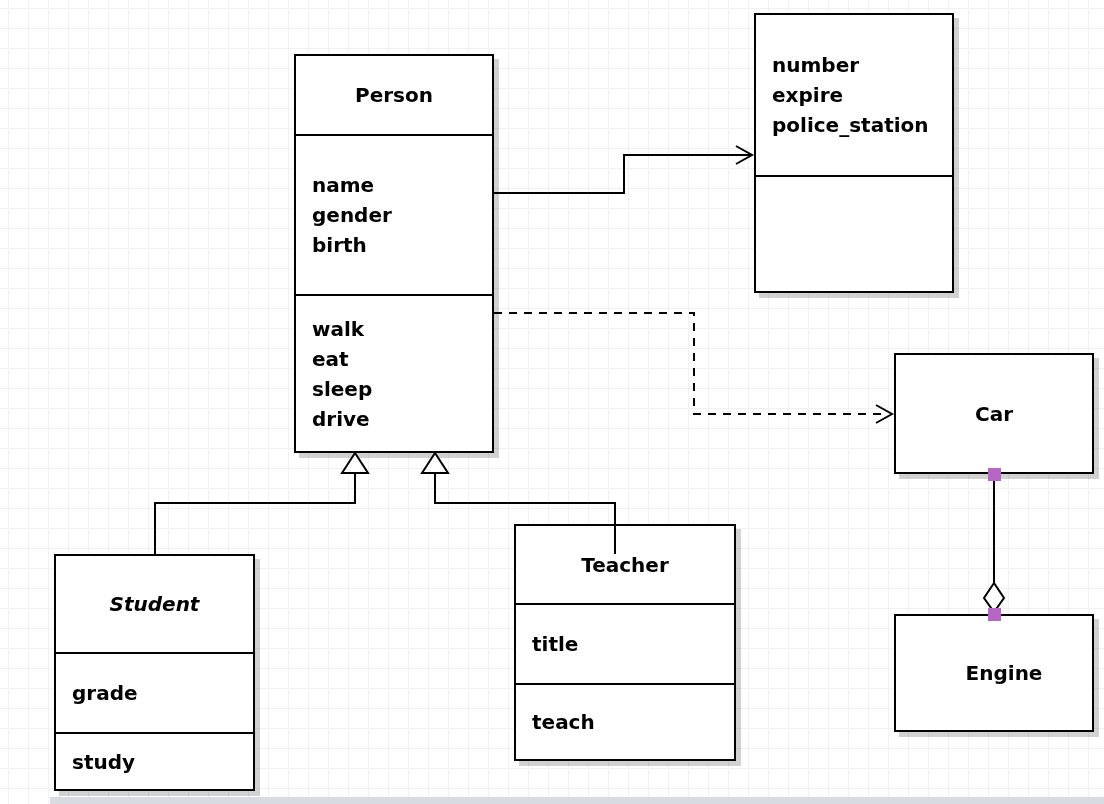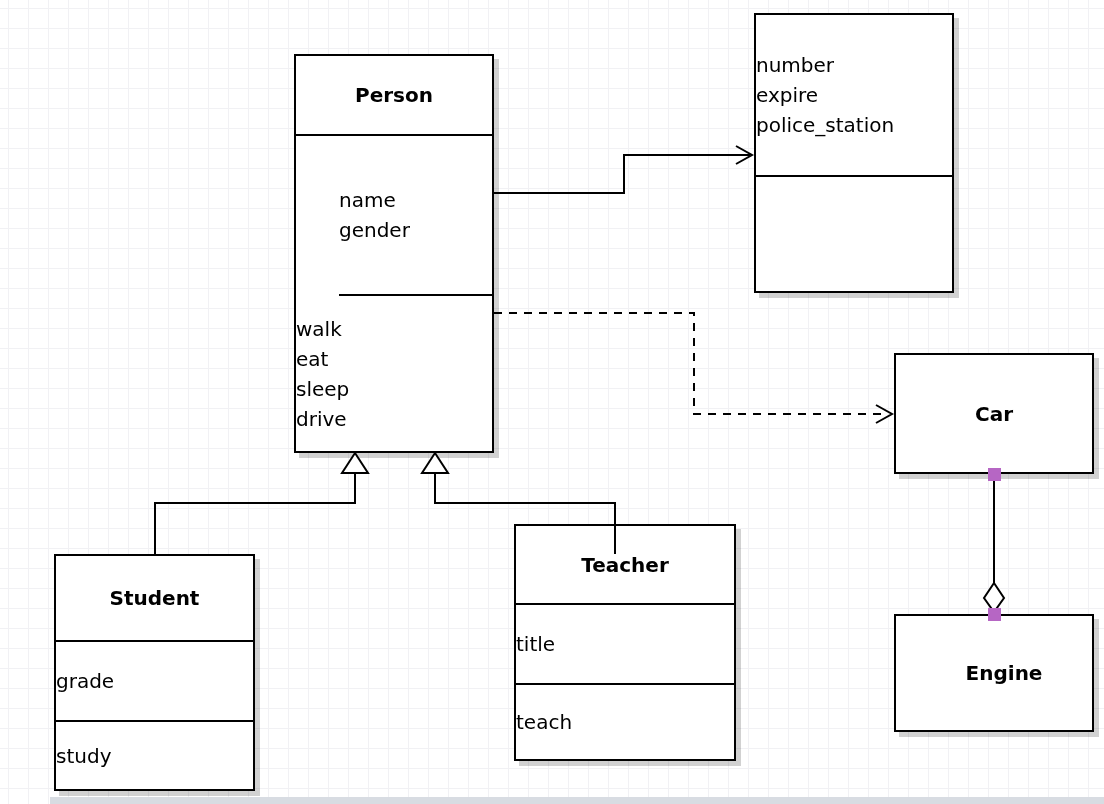--- a/index.html
+++ b/index.html
@@ -29,22 +29,22 @@
     z-index: 2;
   }
   .uml-title {
     display: flex; align-items: center; justify-content: center;
     font-weight: bold; font-size: 20px; flex: 0 0 auto;
     box-sizing: border-box;
   }
   .uml-title.sep { border-bottom: 2px solid #000000; }
   .uml-compartment {
     box-sizing: border-box; display: flex; flex-direction: column;
-    justify-content: center; padding-left: 0;
-    font-size: 20px; line-height: 30px; flex: 0 0 auto;
+    justify-content: center; padding-left: 16px;
+    font-size: 20px; line-height: 30px; flex: 0 0 auto; font-weight: bold;
   }
   .uml-compartment.sep { border-bottom: 2px solid #000000; }
   .uml-compartment.grow { flex: 1 1 auto; }
   .member { white-space: nowrap; }
   svg.edges {
     position: absolute; left: 0; top: 0; z-index: 3;
     pointer-events: none;
   }
   svg.edges * { pointer-events: auto; }
 </style>
@@ -78,23 +78,24 @@
     <g stroke="#000000" stroke-width="2" fill="none">
       <path d="M994,474 V584"></path>
       <polygon points="994,583 1004,598 994,612 984,598" fill="#ffffff"></polygon>
       <rect x="988" y="468" width="13" height="13" fill="#b666c4" stroke="none"></rect>
       <rect x="988" y="608" width="13" height="13" fill="#b666c4" stroke="none"></rect>
     </g>
   </svg>
 
   <div class="uml-class" style="left:294px; top:54px; width:200px; height:399px;">
     <div class="uml-title sep" style="height:80px;">Person</div>
-    <div class="uml-compartment sep" style="height:160px;margin-left:43px;">
+    <div class="uml-compartment sep" style="height:160px;">
       <div class="member">name</div>
       <div class="member">gender</div>
+      <div class="member">birth</div>
     </div>
     <div class="uml-compartment grow">
       <div class="member">walk</div>
       <div class="member">eat</div>
       <div class="member">sleep</div>
       <div class="member">drive</div>
     </div>
   </div>
 
   <div class="uml-class" style="left:754px; top:13px; width:200px; height:280px;">
@@ -108,21 +109,21 @@
 
   <div class="uml-class" style="left:894px; top:353px; width:200px; height:121px;">
     <div class="uml-title" style="flex:1 1 auto;">Car</div>
   </div>
 
   <div class="uml-class" style="left:894px; top:614px; width:200px; height:118px;">
     <div class="uml-title" style="flex:1 1 auto;padding-left:20px;">Engine</div>
   </div>
 
   <div class="uml-class" style="left:54px; top:554px; width:201px; height:237px;">
-    <div class="uml-title sep" style="height:86px;">Student</div>
+    <div class="uml-title sep" style="height:98px;font-style:italic;">Student</div>
     <div class="uml-compartment sep" style="height:80px;">
       <div class="member">grade</div>
     </div>
     <div class="uml-compartment grow">
       <div class="member">study</div>
     </div>
   </div>
 
   <div class="uml-class" style="left:514px; top:524px; width:222px; height:237px;">
     <div class="uml-title sep" style="height:79px;">Teacher</div>

